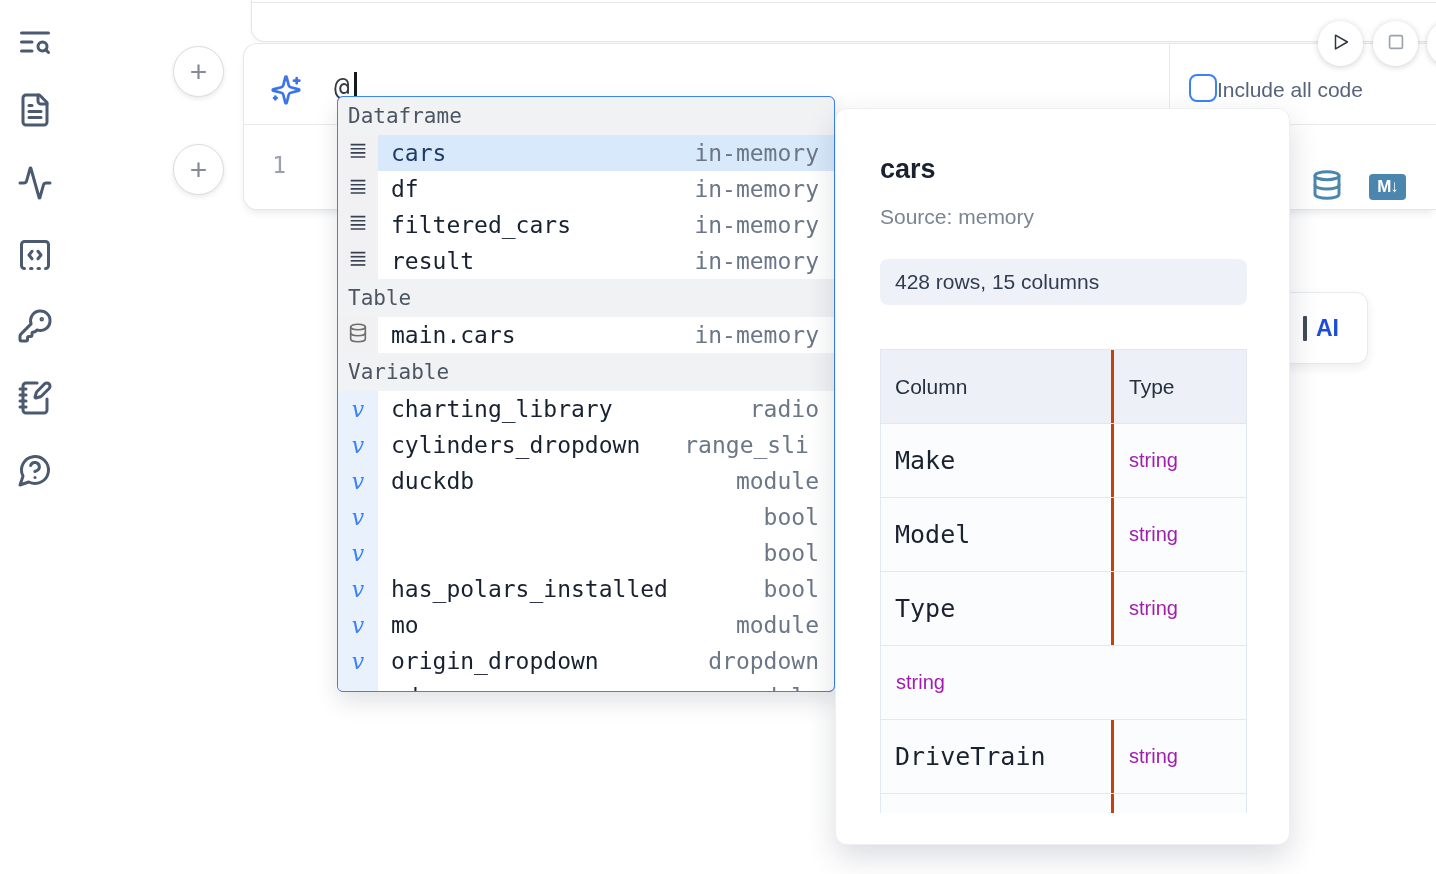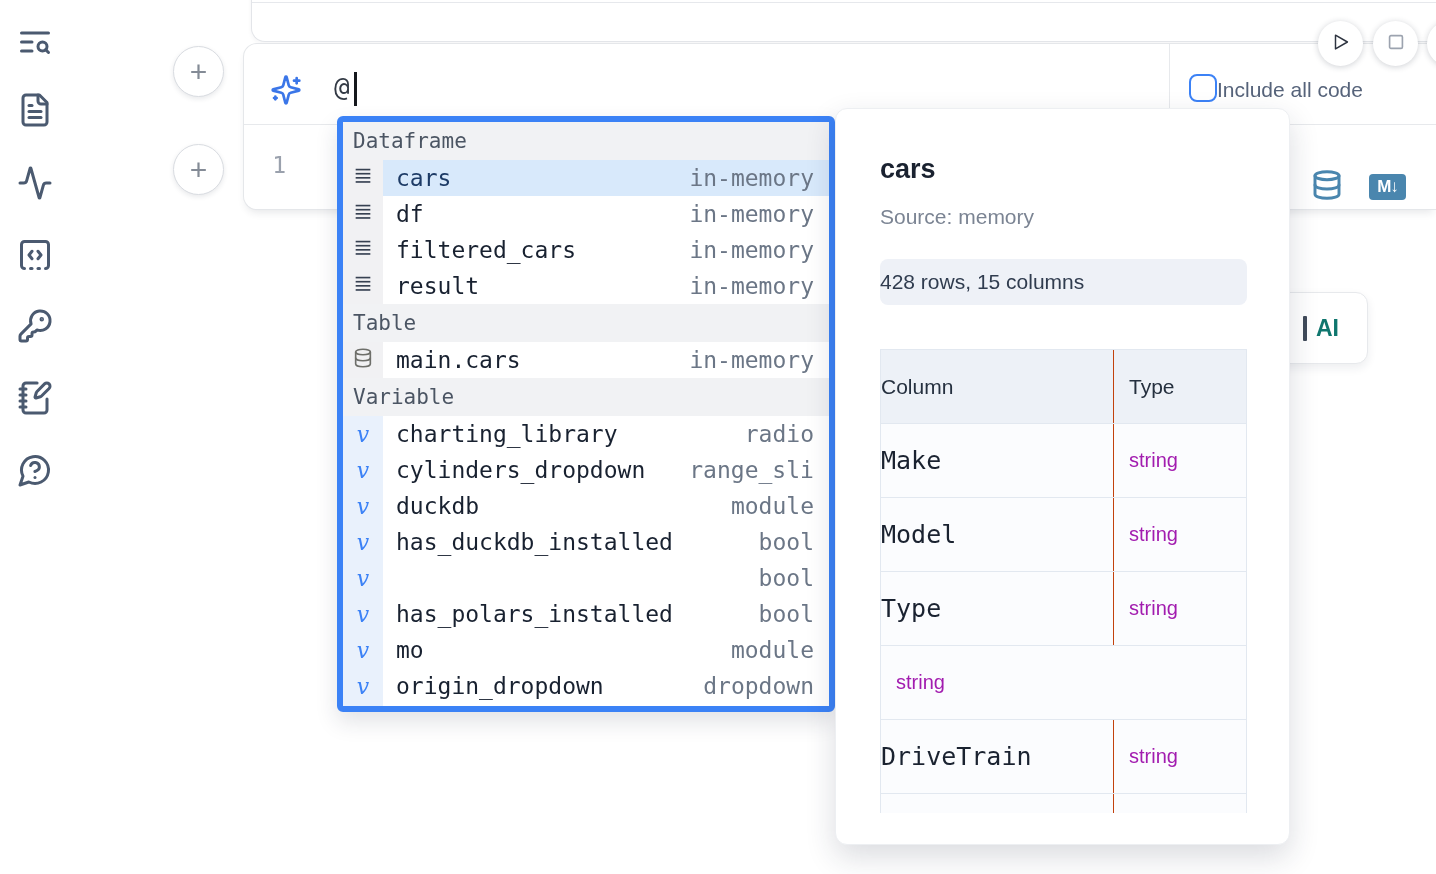--- a/index.html
+++ b/index.html
@@ -47,22 +47,22 @@
   
   .circle-btn { position:absolute; width:45px; height:45px; border-radius:50%; background:#fff;
     box-shadow:0 1px 6px rgba(30,40,60,.22); display:flex; align-items:center; justify-content:center; z-index:6; }
   .circle-btn svg { width:22px; height:22px; fill:none; stroke-linejoin:round; stroke-linecap:round; }
   .plus-btn { position:absolute; width:51px; height:51px; border-radius:50%; background:#fff;
     border:1px solid #d9dce1; box-shadow:0 2px 5px rgba(30,40,60,.10);
     display:flex; align-items:center; justify-content:center;
     font-size:30px; font-weight:300; color:#848b96; z-index:5; }
 
   
-  .popup { position:absolute; left:337px; top:116px; width:498px; height:596px; background:#a21caf;
-    border:6px solid #3b82f6; border-radius:6px; overflow:hidden; z-index:10;
+  .popup { position:absolute; left:337px; top:96px; width:498px; height:596px; background:#a21caf;
+    border:1px solid #3b82f6; border-radius:6px; overflow:hidden; z-index:10;
     box-shadow:0 10px 22px rgba(30,40,60,.13); font-family:"DejaVu Sans Mono", monospace; }
   .ac-header { height:38px; background:#f1f2f4; color:#4b5563; font-size:21px;
     display:flex; align-items:center; padding-left:10px; }
   .ac-row { height:36px; display:flex; align-items:stretch; background:#fff; }
   .ac-gutter { width:40px; flex:0 0 40px; display:flex; align-items:center; justify-content:center; }
   .ac-gutter.g-dataframe, .ac-gutter.g-table { background:#f1f1f3; }
   .ac-gutter.g-variable { background:#e9f1fc; }
   .ac-main { flex:1; display:flex; align-items:center; padding:0 15px 0 13px; min-width:0; }
   .ac-row.selected .ac-main { background:#d8e9fb; }
   .ac-row.selected .ac-name { color:#1d3b66; }
@@ -71,37 +71,37 @@
   .ac-type-overflow { margin-right:-15px;margin-left:44px; }
   .ac-gutter svg { width:22px; height:22px; }
   .vi { font-family:"DejaVu Serif", serif; font-style:italic; font-size:22px; color:#3c82f6; }
 
   
   .panel { position:absolute; left:835px; top:108px; width:455px; height:737px; background:#fff;
     border-radius:12px; border:1px solid #edeff2; box-shadow:0 12px 30px rgba(30,40,60,.16); z-index:12; }
   .panel-title { position:absolute; left:44px; top:45px; font-size:27px; font-weight:bold; color:#1a2230; }
   .panel-source { position:absolute; left:44px; top:96px; font-size:21px; color:#7b8493; }
   .panel-pill { position:absolute; left:44px; top:150px; width:367px; height:46px; background:#eef1f7;
-    border-radius:8px; display:flex; align-items:center; font-size:21px; color:#303c4f; }
+    border-radius:8px; display:flex; align-items:center; padding-left:15px; font-size:21px; color:#303c4f; }
   .pv-table { position:absolute; left:44px; top:240px; width:367px; height:464px; overflow:hidden;
     border:1px solid #e2e8f0; border-bottom:none; }
   .pv-row { display:flex; height:74px; border-bottom:1px solid #e2e8f0; background:#fbfcfe; }
   .pv-row.head { background:#edf1f7; }
-  .pv-c1 { width:233px; flex:0 0 233px; border-right:1px solid #c2410c; display:flex; align-items:center; }
+  .pv-c1 { width:233px; flex:0 0 233px; border-right:3px solid #c2410c; display:flex; align-items:center; padding-left:14px; }
   .pv-c2 { flex:1; display:flex; align-items:center; padding-left:15px; }
   .pv-row.head .pv-c1, .pv-row.head .pv-c2 { font-size:21px; color:#25303f; font-family:"Liberation Sans", sans-serif; }
   .pv-name { font-family:"DejaVu Sans Mono", monospace; font-size:25px; color:#1a2230; }
   .pv-type { font-size:20px; color:#a21caf; }
 
   
   .ai-card { position:absolute; left:1160px; top:292px; width:208px; height:72px; background:#fff;
     border:1px solid #e7e9ec; border-radius:12px; box-shadow:0 4px 10px rgba(30,40,60,.08); z-index:9;
     display:flex; align-items:center; justify-content:flex-end; padding-right:28px; gap:9px; }
   .ai-frag { width:4px; height:25px; background:#414b5a; border-radius:1px; }
-  .ai-label { font-size:23px; font-weight:bold; color:#0f766e; }
+  .ai-label { font-size:23px; font-weight:bold; color:#1d4ed8; }
 </style>
 </head>
 <body>
 
 <div id="screen">
 
   <div class="side-icon" style="top:24px">
     <span><svg viewBox="0 0 24 24">
           <path d="M21 6H3"></path>
           <path d="M10 12H3"></path>
@@ -315,21 +315,20 @@
           <div class="ac-main">
             <div class="ac-name">duckdb</div>
             <div class="ac-type">module</div>
           </div>
         </div>
         <div class="ac-row">
           <div class="ac-gutter g-variable">
             <span id="tpl-variable" class="vi">v</span>
           </div>
           <div class="ac-main">
-            <div class="ac-name">has_duckdb_installed</div>
             <div class="ac-type">bool</div>
           </div>
         </div>
         <div class="ac-row">
           <div class="ac-gutter g-variable">
             <span id="tpl-variable" class="vi">v</span>
           </div>
           <div class="ac-main">
             <div class="ac-type">bool</div>
           </div>

